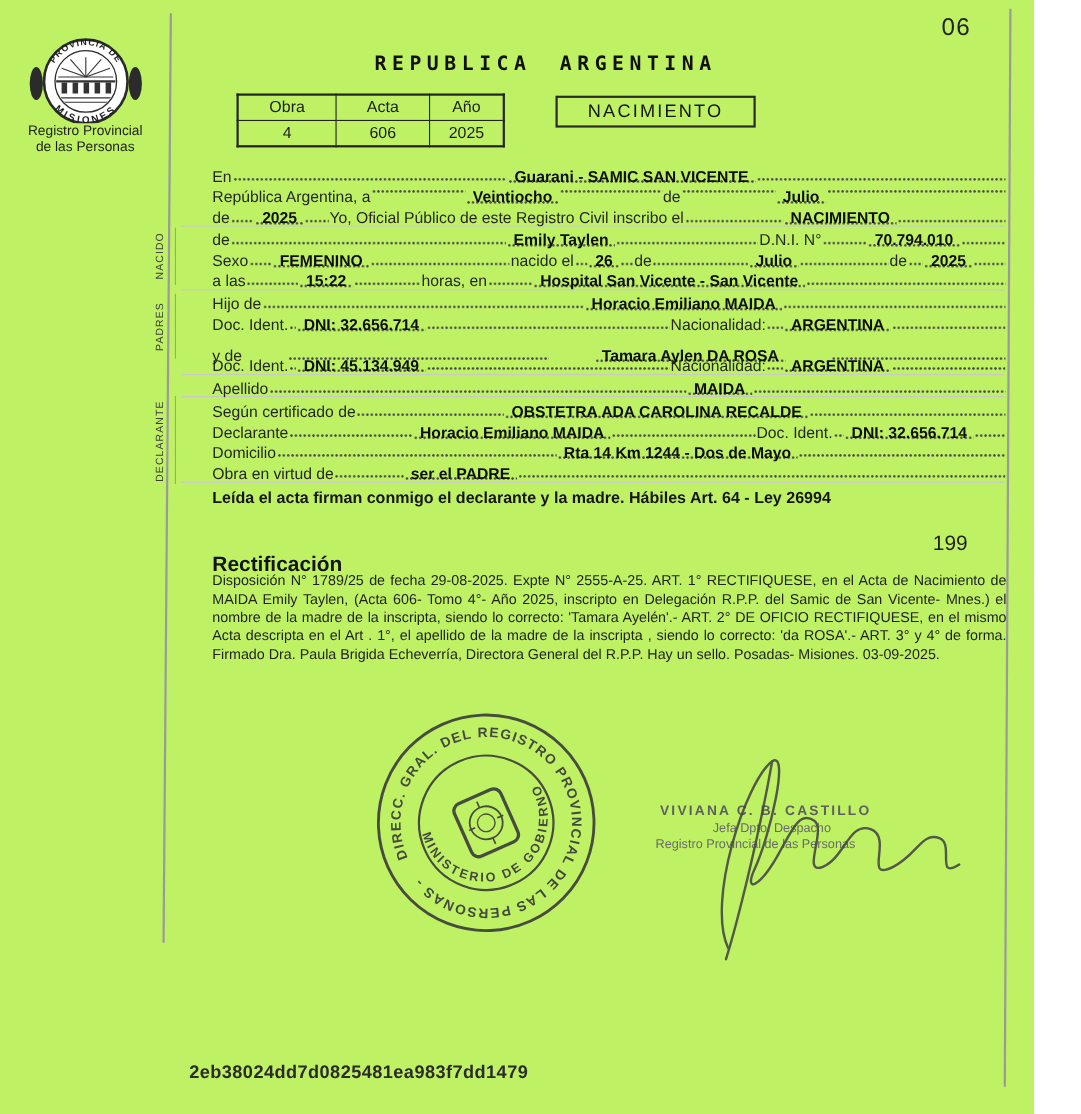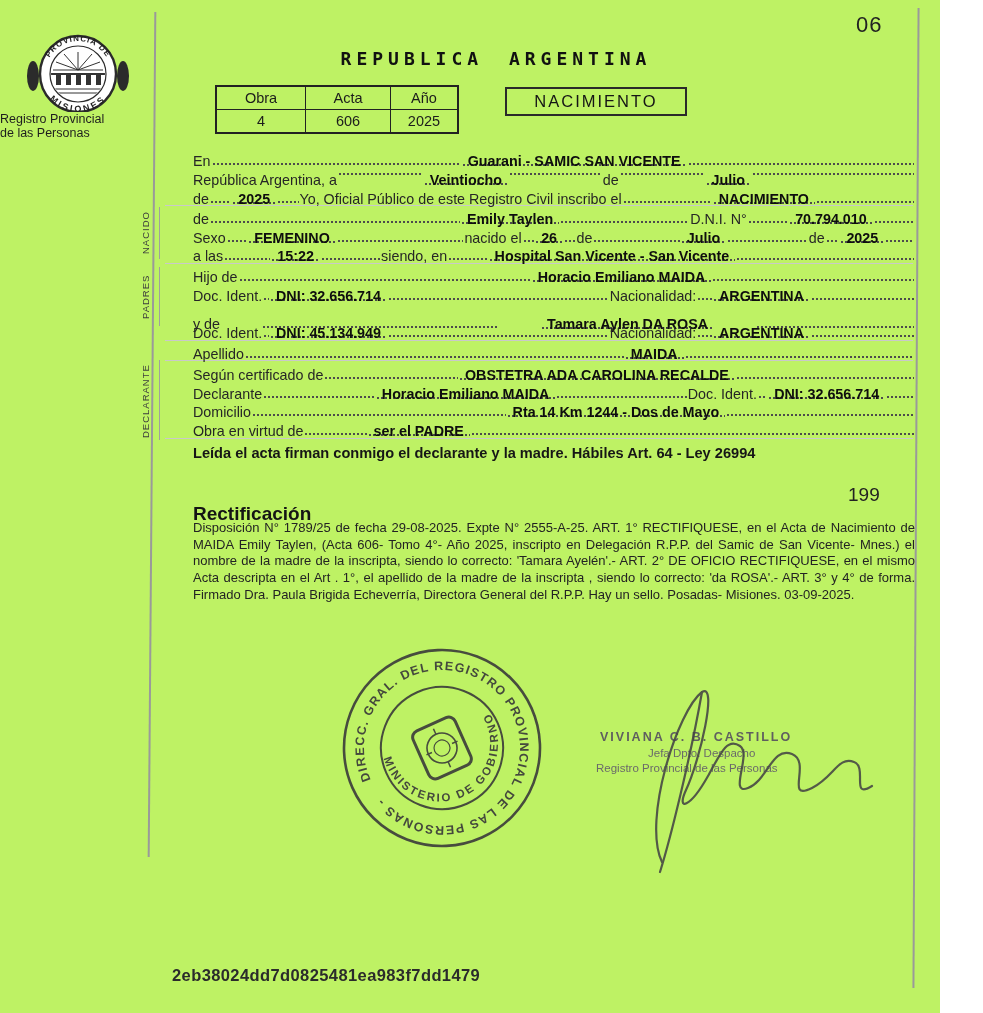--- a/index.html
+++ b/index.html
@@ -13,21 +13,21 @@
   .corner-num{left:856px;top:12px;font-size:22px;letter-spacing:1px;color:#222;}
   
   .rec-table{left:215px;top:85px;border:2px solid #222;border-collapse:collapse;}
   .rec-table td{border:1px solid #222;text-align:center;font-size:14.5px;
                 height:22px;padding:0;}
   .c1{width:88px;} .c2{width:84px;} .c3{width:66px;}
   .type-box{left:505px;top:87px;width:178px;height:25px;border:2px solid #2a2a2a;
             text-align:center;font-size:16.5px;letter-spacing:2px;color:#151515;
             line-height:25px;}
   
-  .seal-caption{left:0px;top:112px;width:155px;font-size:12.5px;
+  .seal-caption{left:0px;top:112px;width:155px;text-align:center;font-size:12.5px;
                 line-height:14px;color:#1e1e1e;}
   .vline{position:absolute;background:#9a9a9a;}
   .hrule{position:absolute;left:165px;width:748px;height:1px;background:#c9c9c9;}
   
   .vlabel{position:absolute;writing-mode:vertical-rl;transform:rotate(180deg);
           font-size:9.5px;color:#3c3c3c;letter-spacing:1px;text-align:center;}
   .sectline{position:absolute;left:159px;width:1px;background:#9f9f9f;}
   
   .fl{position:absolute;left:193px;width:722px;display:flex;align-items:baseline;
       font-size:14.3px;white-space:nowrap;color:#262626;}
@@ -197,21 +197,21 @@
     <span class="dots" style="flex:0.12;"></span>
     <span class="val">2025</span>
     <span class="dots" style="flex:0.25;"></span>
   </div>
 
   <div class="fl" style="top:248px;">
     <span class="lbl">a las</span>
     <span class="dots" style="flex:0.35;"></span>
     <span class="val">15:22</span>
     <span class="dots" style="flex:0.45;"></span>
-    <span class="lbl">siendo, en</span>
+    <span class="lbl">horas, en</span>
     <span class="dots" style="flex:0.3;"></span>
     <span class="val">Hospital San Vicente - San Vicente</span>
     <span class="dots" style="flex:1.35;"></span>
   </div>
 
   <div class="fl" style="top:269px;">
     <span class="lbl">Hijo de</span>
     <span class="dots" style="flex:1.45;"></span>
     <span class="val">Horacio Emiliano MAIDA</span>
     <span class="dots" style="flex:1;"></span>

